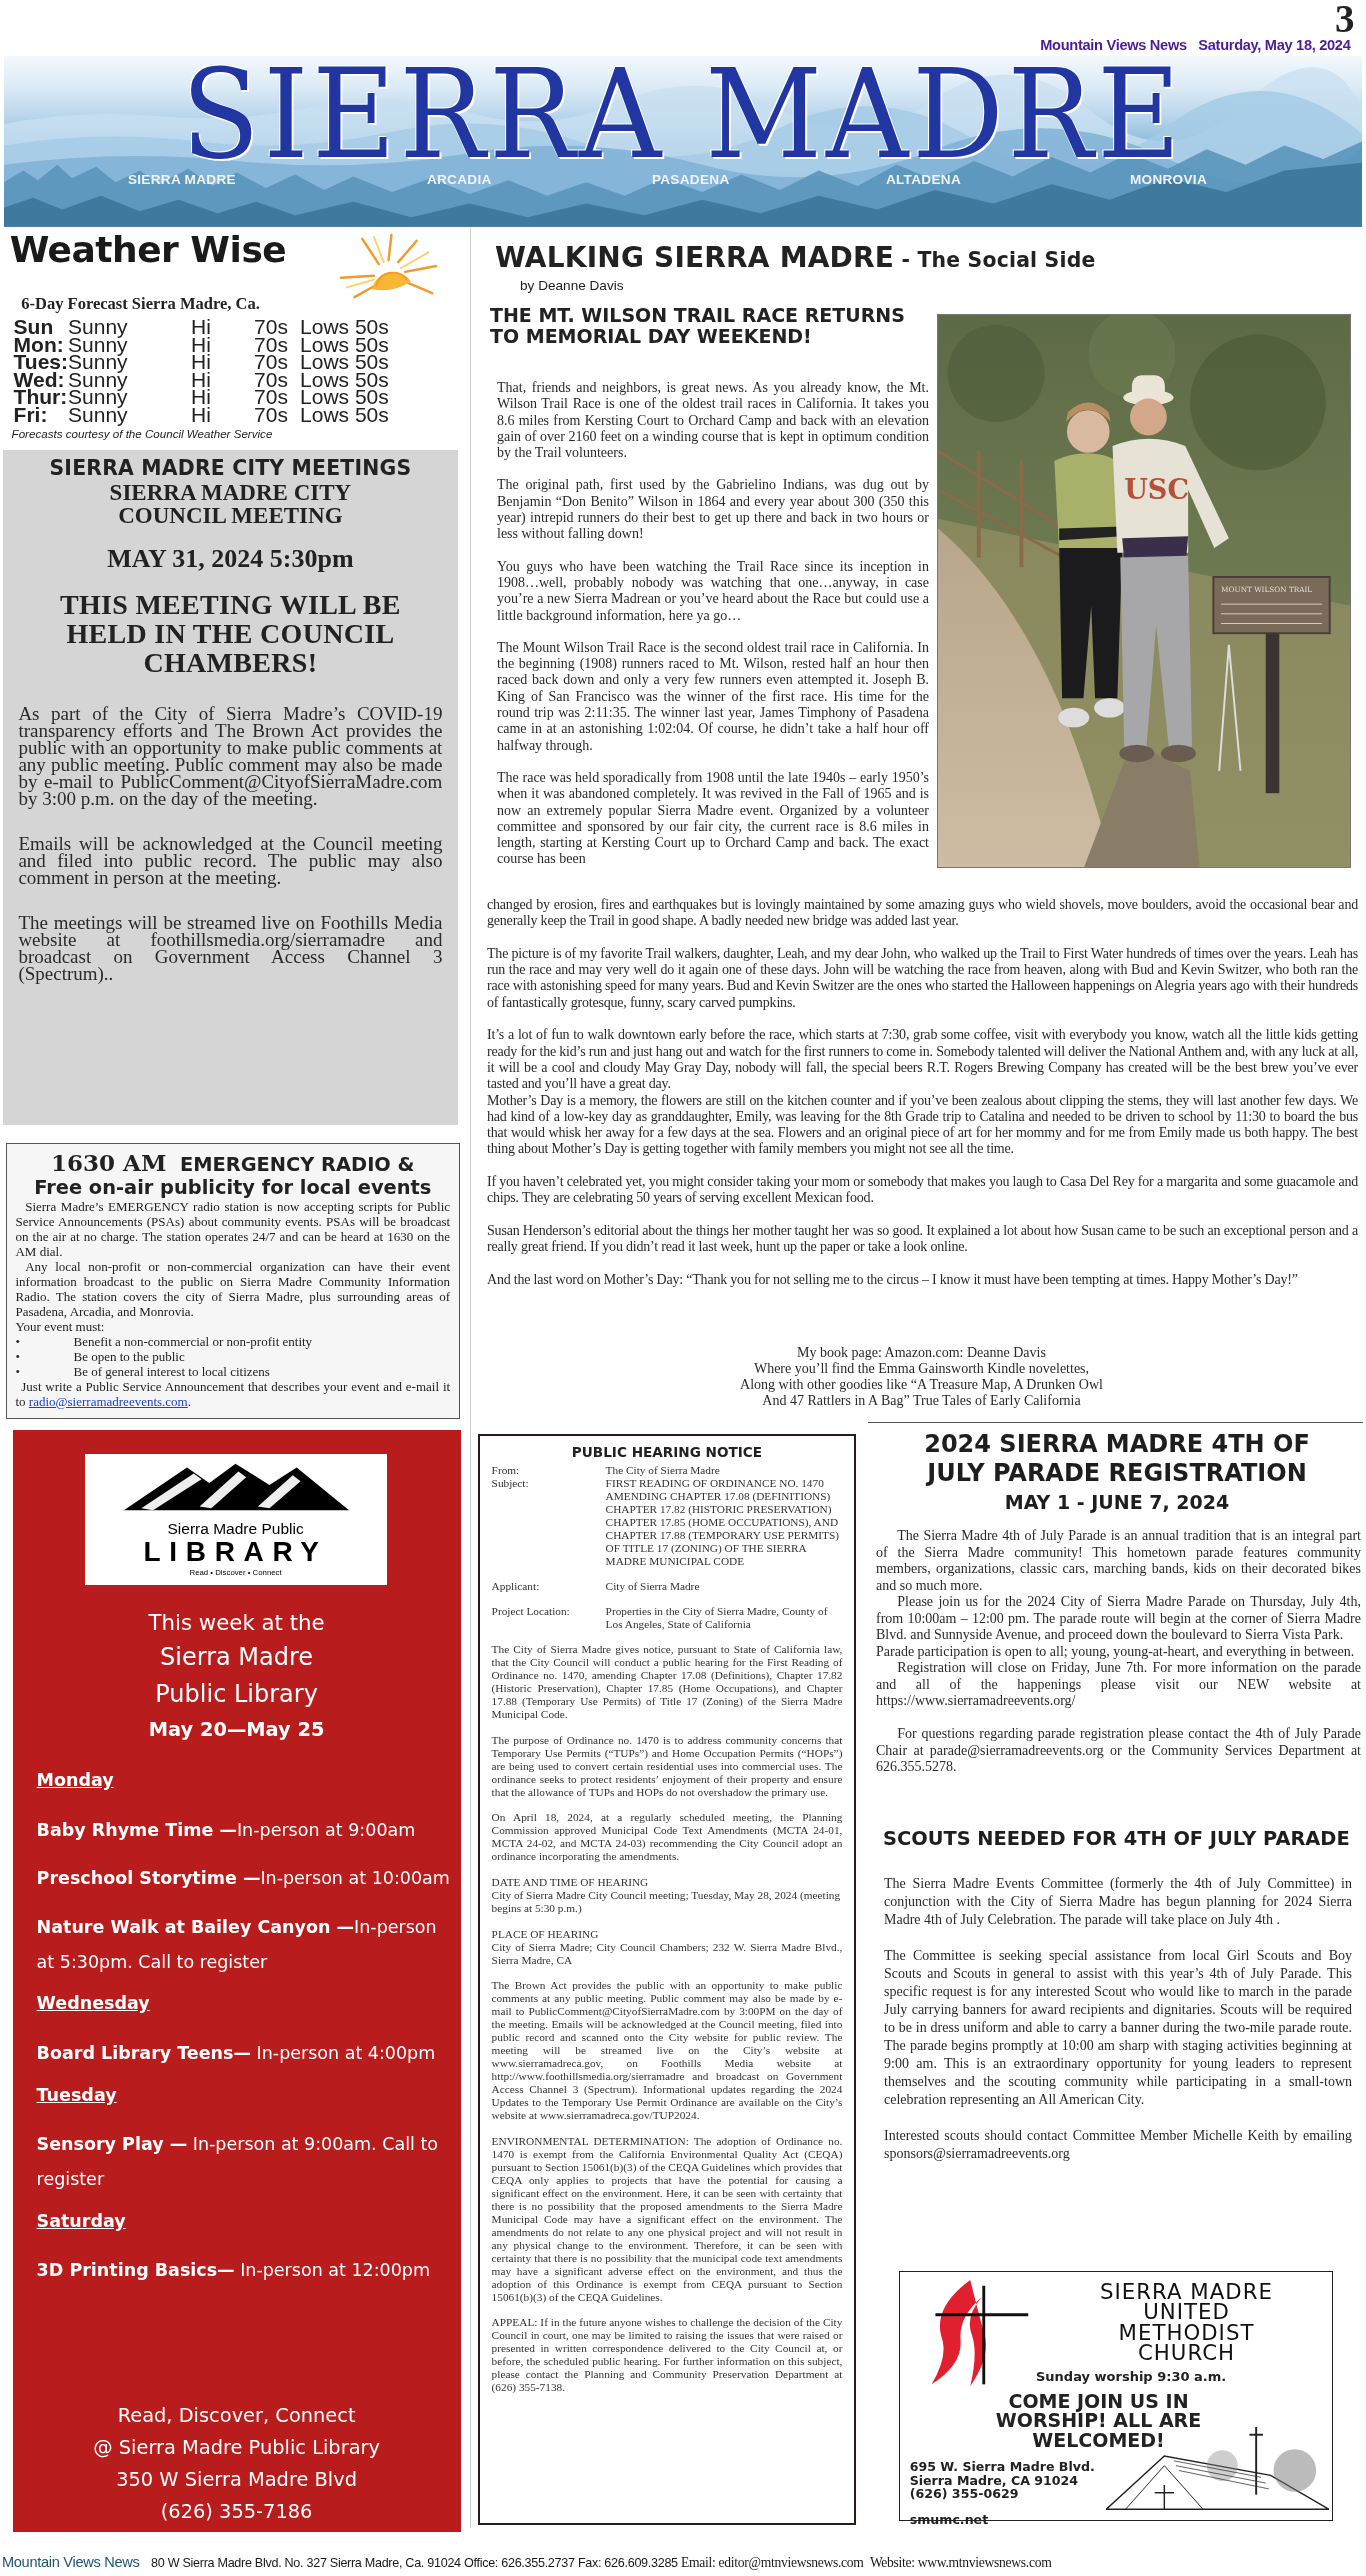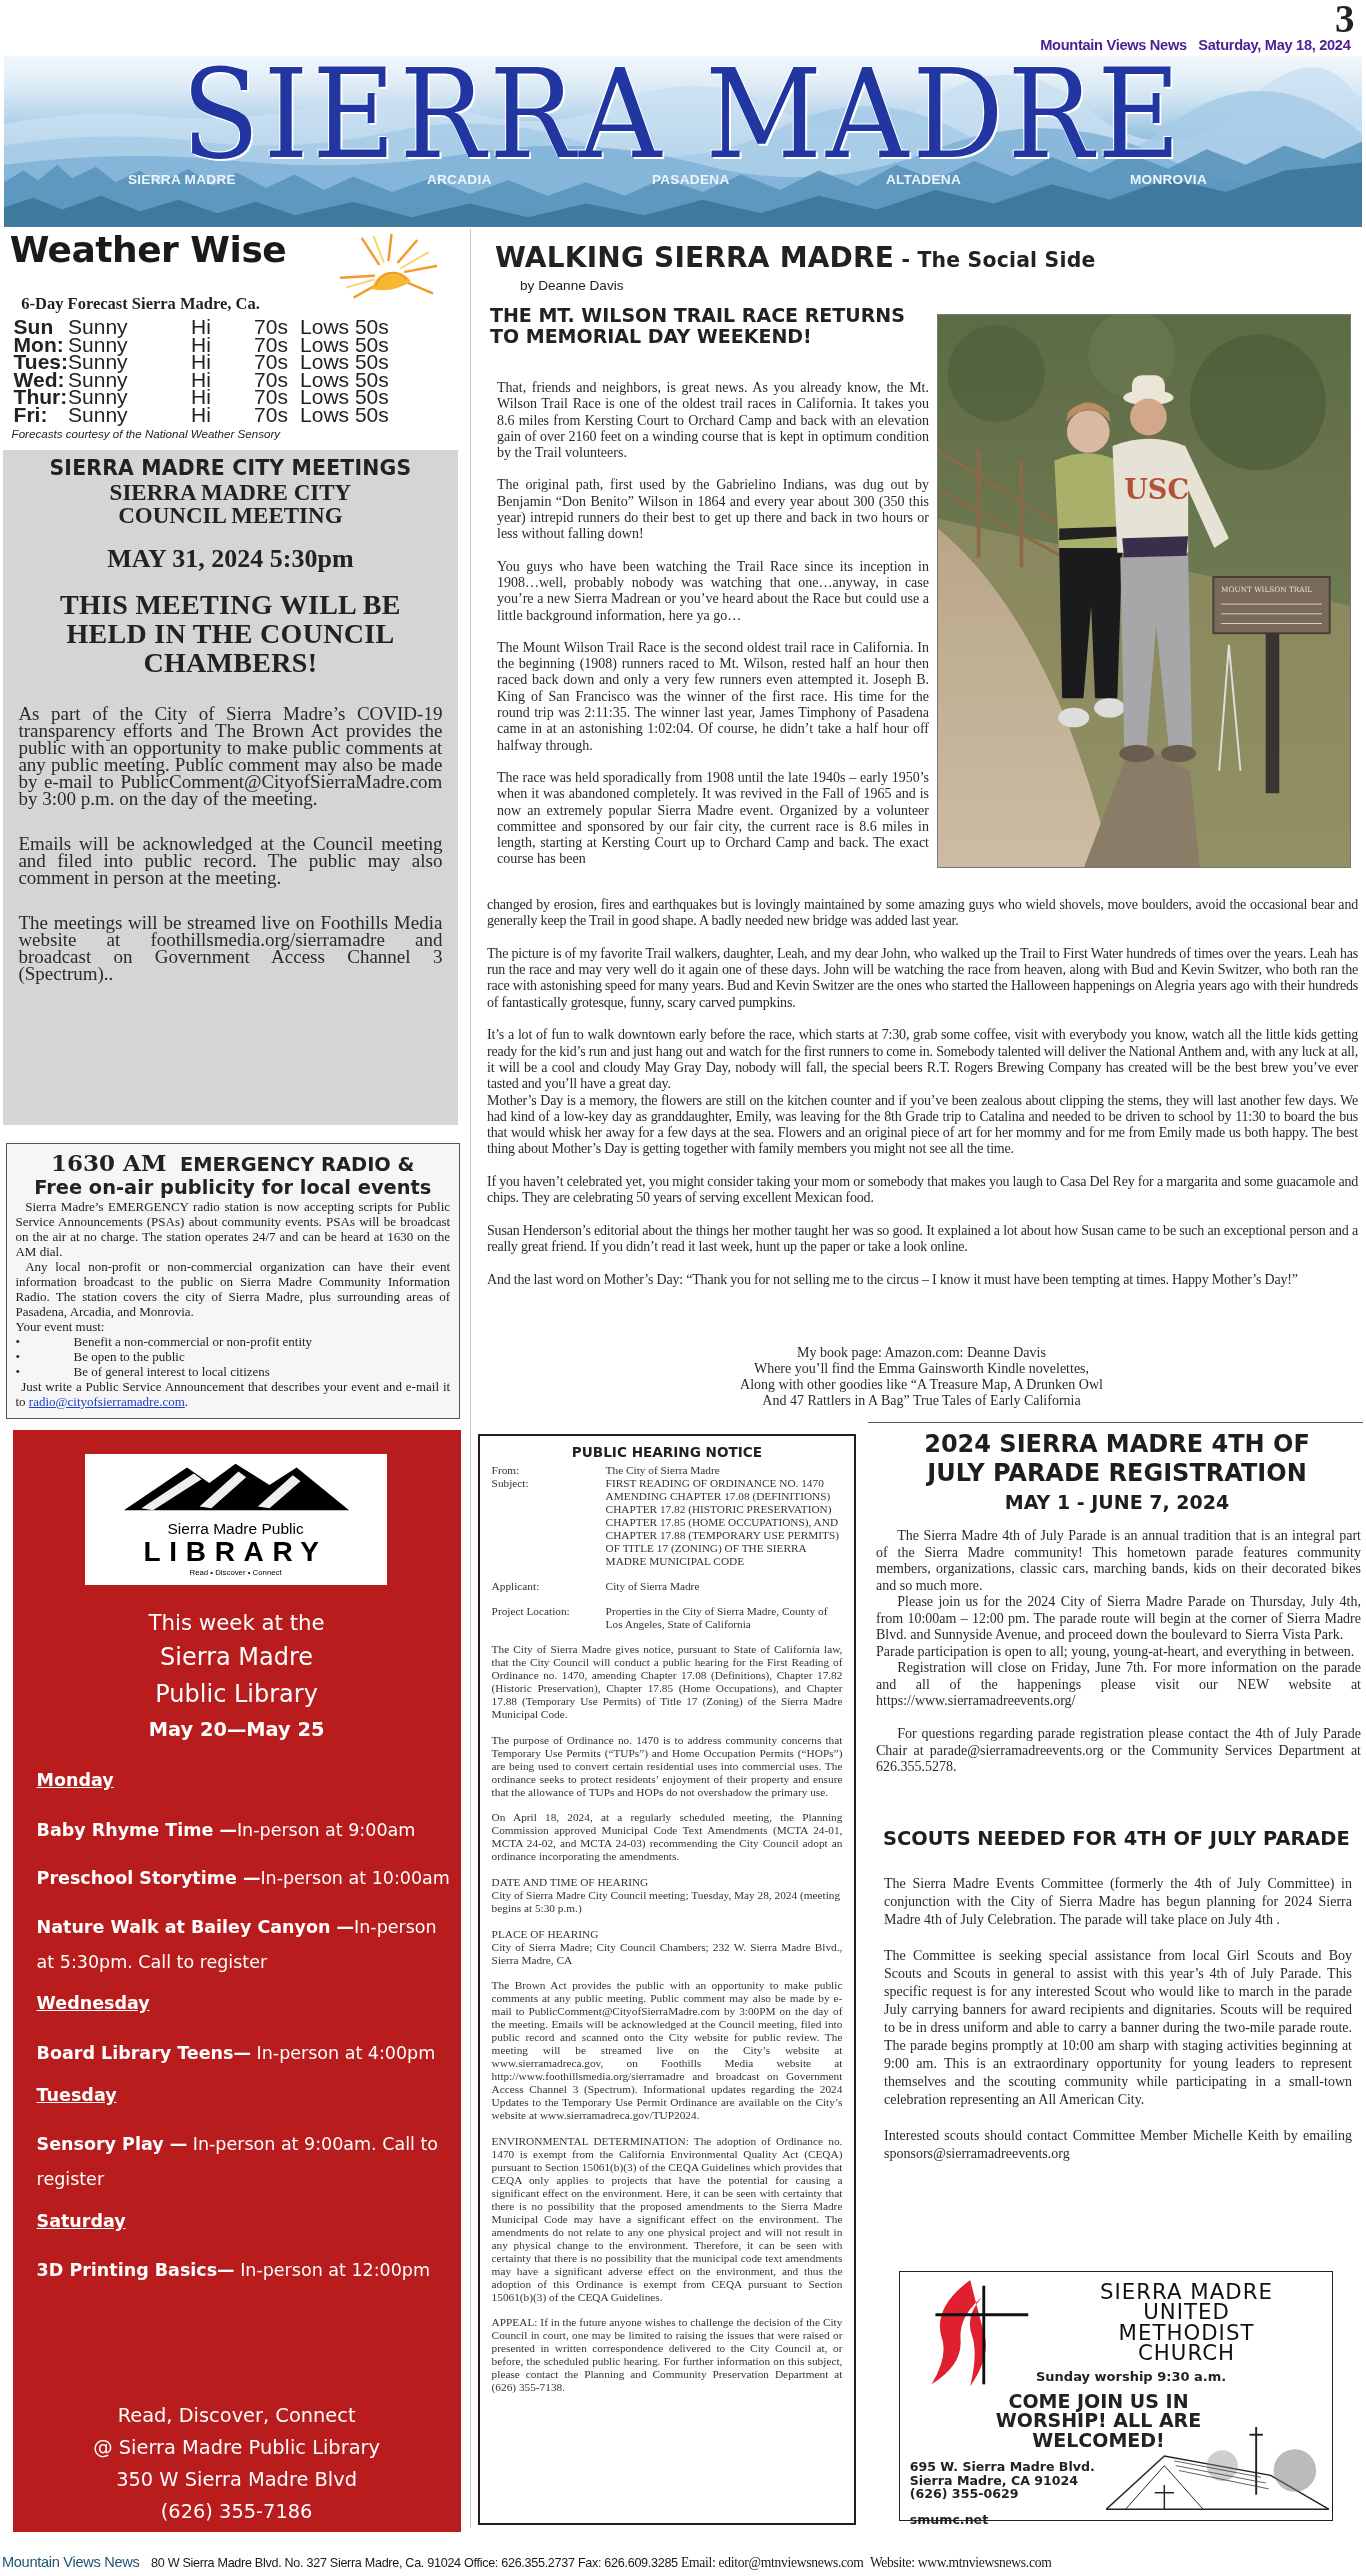--- a/index.html
+++ b/index.html
@@ -189,21 +189,21 @@
       </tr>
   <tr>
         <td class="day">Fri:</td>
         <td class="cond">Sunny</td>
         <td class="hi">Hi</td>
         <td class="hv">70s</td>
         <td>Lows 50s</td>
       </tr>
 </tbody>
   </table>
-<div class="abs fc-credit">Forecasts courtesy of the National Weather Sensory</div>
+<div class="abs fc-credit">Forecasts courtesy of the Council Weather Service</div>
 
 <div class="abs meet-box">
   <div class="meet-h1">SIERRA MADRE CITY MEETINGS</div>
   <div class="meet-h2" style="padding:0 58px;">SIERRA MADRE CITY COUNCIL MEETING</div>
   <div class="meet-date">MAY 31, 2024   5:30pm</div>
   <div class="meet-held">THIS MEETING WILL BE HELD IN THE COUNCIL CHAMBERS!</div>
   <p class="meet-p">As part of the City of Sierra Madre’s COVID-19 transparency efforts and The Brown Act provides the public with an opportunity to make public comments at any public meeting. Public comment may also be made by e-mail to PublicComment@CityofSierraMadre.com by 3:00 p.m. on the day of the meeting.</p>
   <p class="meet-p">Emails will be acknowledged at the Council meeting and filed into public record. The public may also comment in person at the meeting.</p>
   <p class="meet-p">The meetings will be streamed live on Foothills Media website at foothillsmedia.org/sierramadre and broadcast on Government Access Channel 3 (Spectrum)..</p>
 </div>
@@ -216,21 +216,21 @@
   <p class="radio-p ind">Sierra Madre’s EMERGENCY radio station is now accepting scripts for Public Service Announcements (PSAs) about community events.  PSAs will be broadcast on the air at no charge.  The station operates 24/7 and can be heard at 1630 on the AM dial.</p>
   <p class="radio-p ind">Any local non-profit or non-commercial organization can have their event information broadcast to the public on Sierra Madre Community Information Radio.  The station covers the city of Sierra Madre, plus surrounding areas of Pasadena, Arcadia, and Monrovia.</p>
   <p class="radio-p">Your event must:</p>
   <ul class="radio-list">
     <li>Benefit a non-commercial or non-profit entity</li>
     <li>Be open to the public</li>
     <li>Be of general interest to local citizens</li>
   </ul>
   <p class="radio-p" style="text-indent:5.8px">
     <span>Just write a Public Service Announcement that describes your event and e-mail it to</span>
-    <a class="radio-link">radio@cityofsierramadre.com</a><span>.</span>
+    <a class="radio-link">radio@sierramadreevents.com</a><span>.</span>
   </p>
 </div>
 
 <div class="abs lib-box">
   <div class="lib-logo">
     <svg width="302" height="66" style="position:absolute;left:0;top:0" viewBox="0 0 311 68">
       <path d="M40 58 L105 14 L128 30 L155 10 L190 32 L218 14 L272 58Z" fill="#000"></path>
       <path d="M58 56 L112 20 L120 26 L70 58Z" fill="#eee"></path>
       <path d="M118 54 L158 18 L166 24 L130 56Z" fill="#eee"></path>
       <path d="M178 54 L214 22 L222 28 L190 56Z" fill="#eee"></path>

